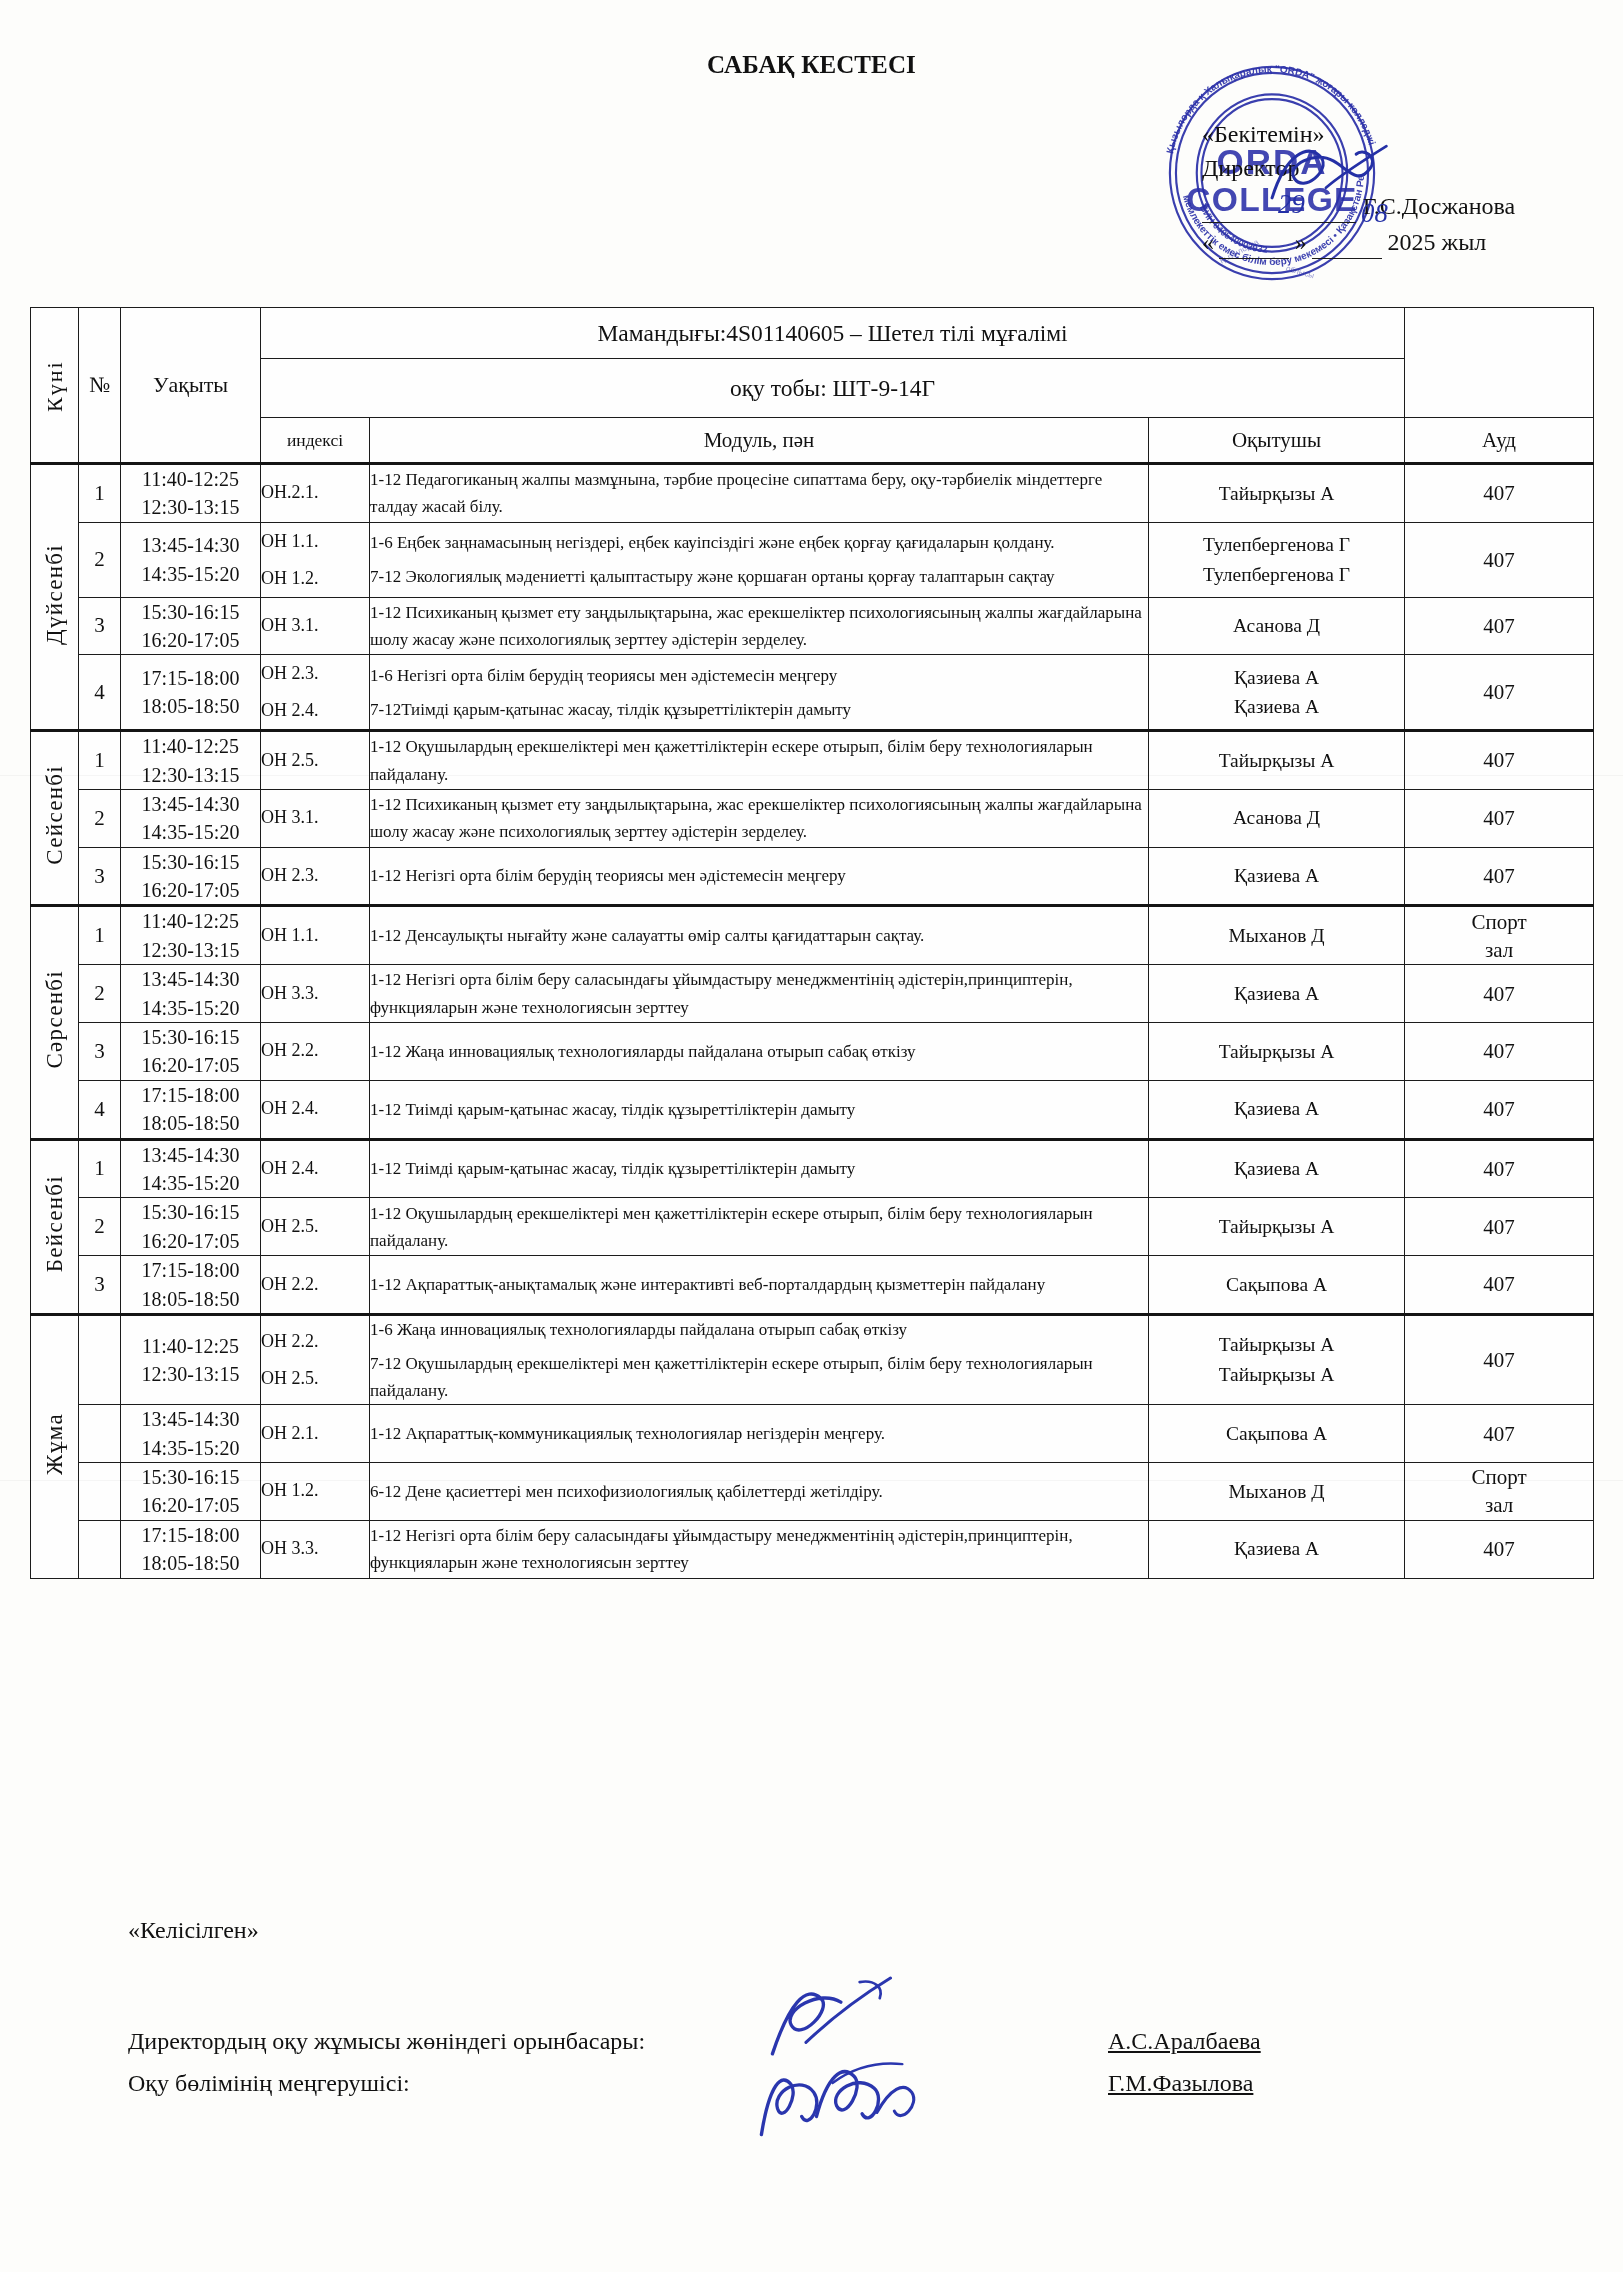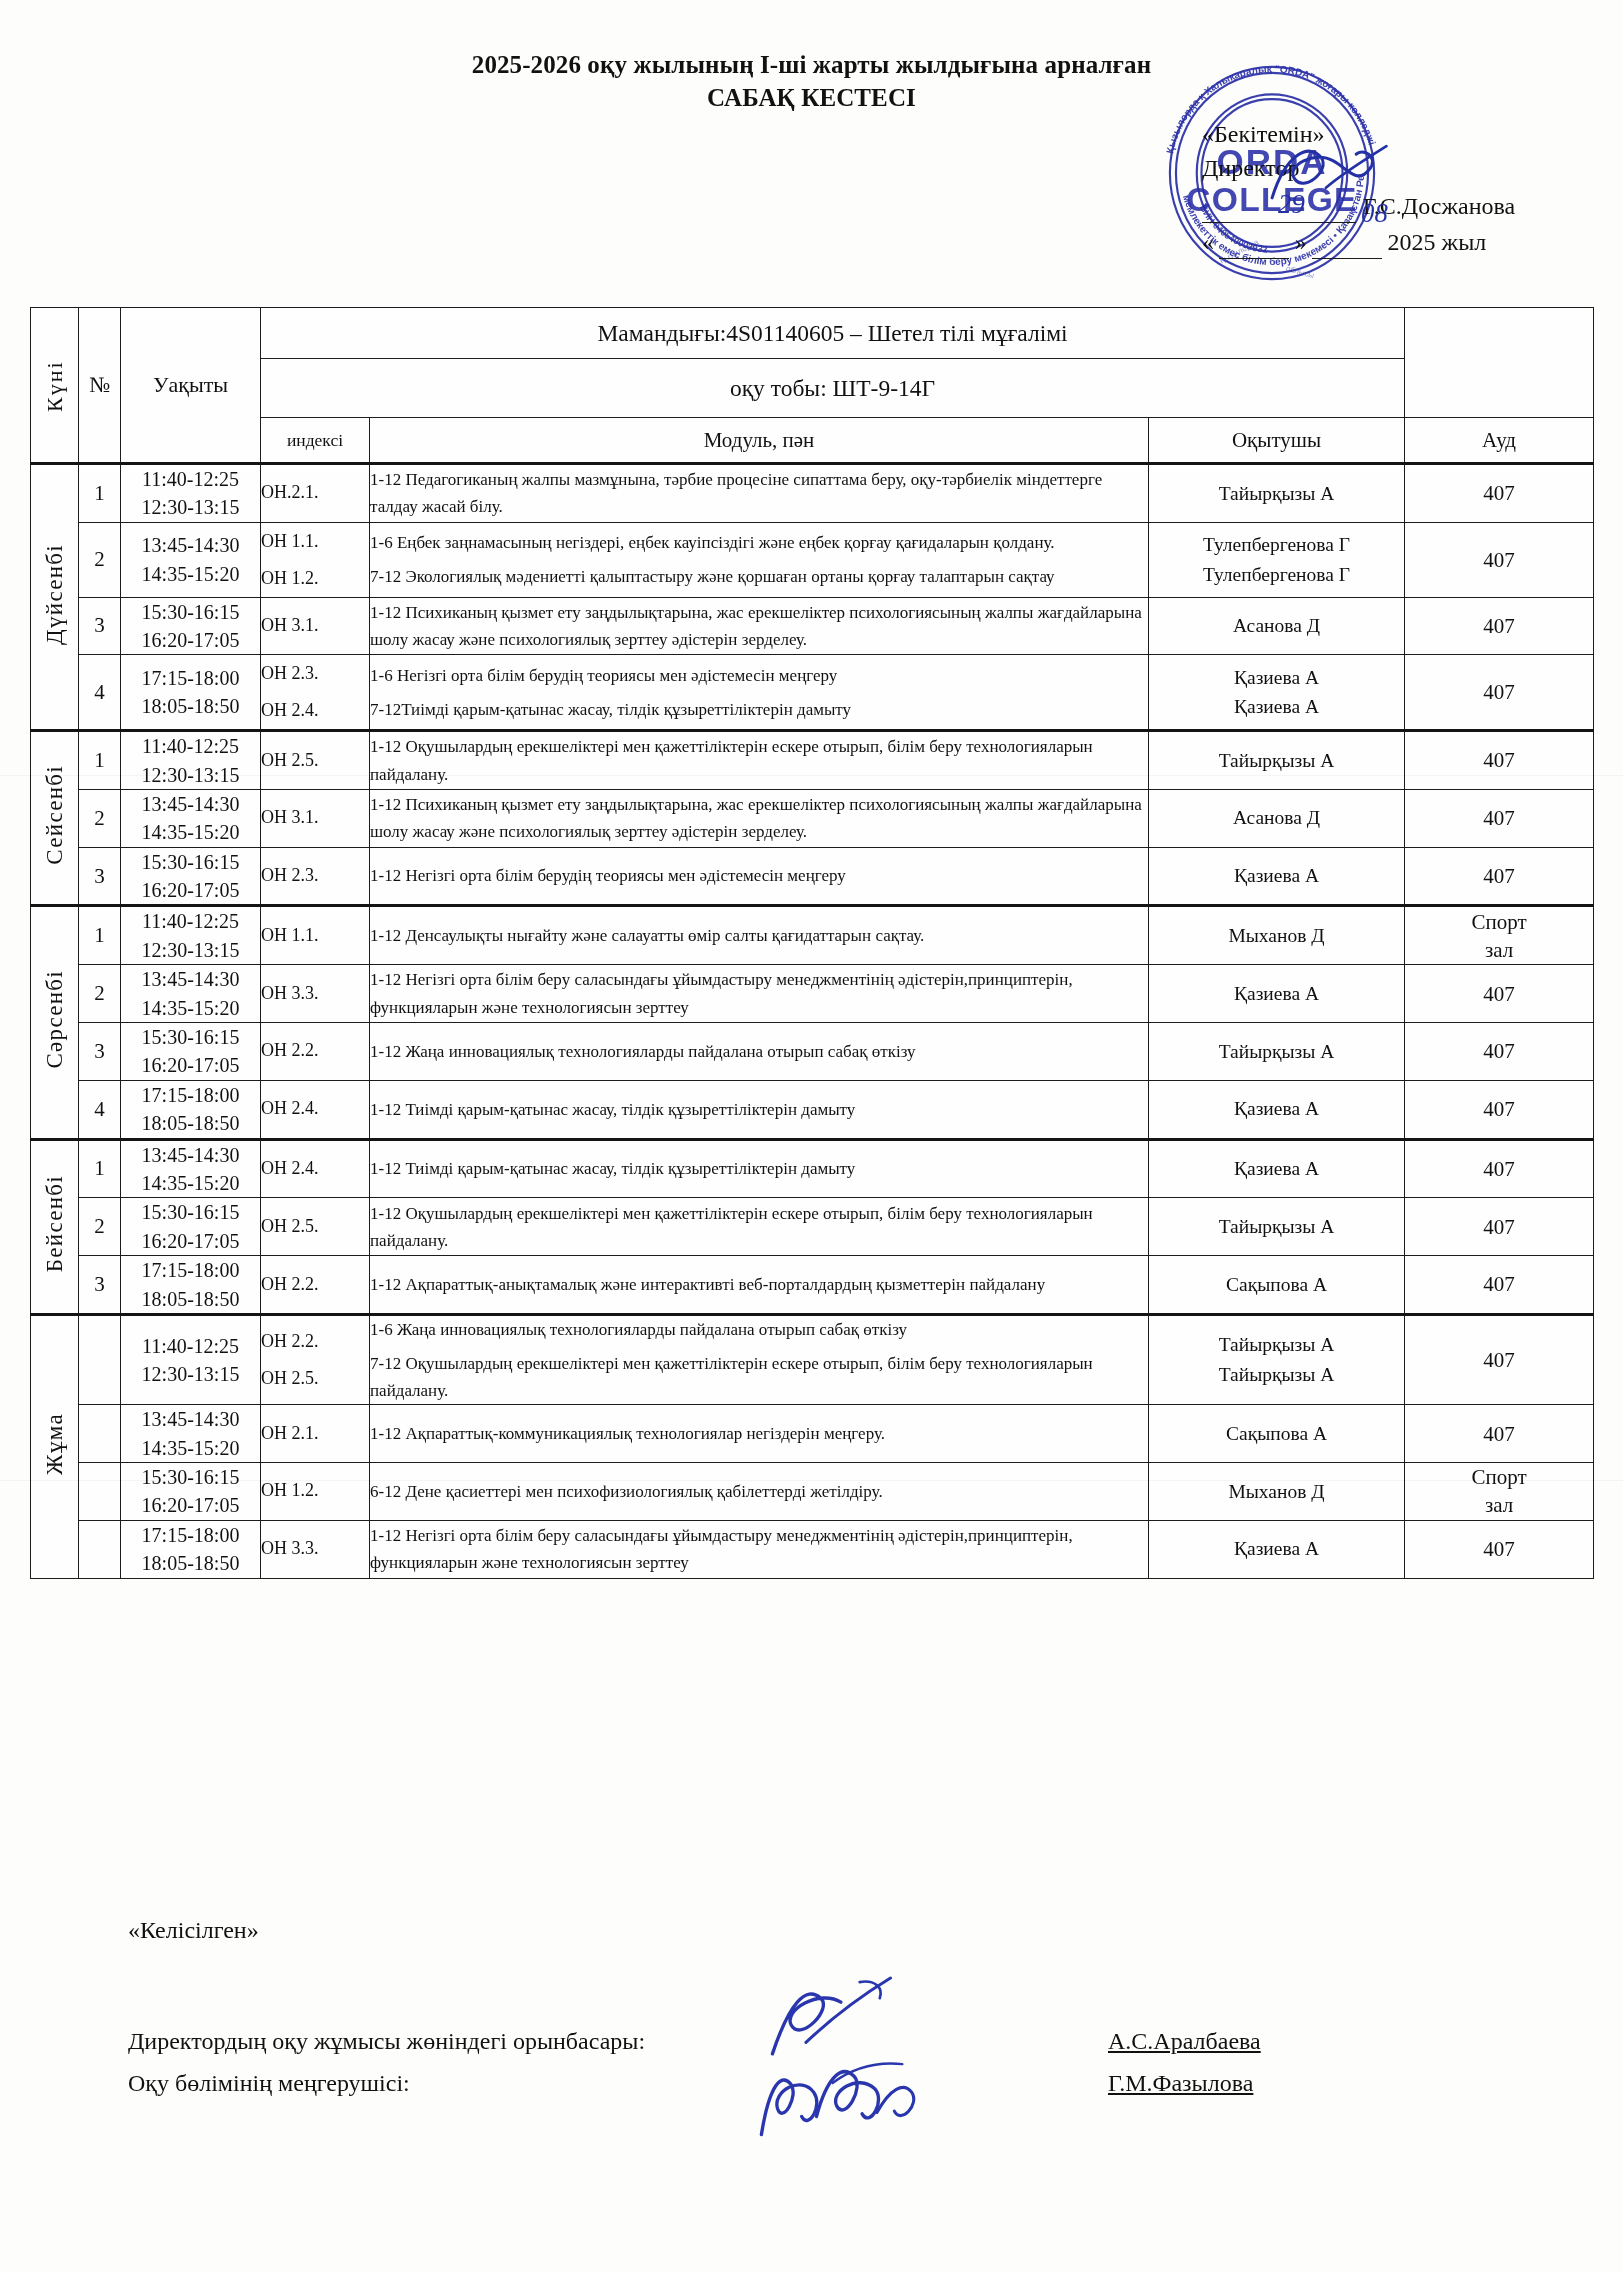--- a/index.html
+++ b/index.html
@@ -148,21 +148,20 @@
 
   
   .scanline{position:absolute;left:0;width:1623px;height:1.3px;background:rgba(0,0,0,.035);}
 </style>
 </head>
 <body>
 
 <div class="page">
 
   <div class="title-block">
-    <span class="title-line1">2025-2026 оқу жылының І-ші  жарты жылдығына арналған</span>
     <span class="title-line2">САБАҚ КЕСТЕСІ</span>
   </div>
 
   <div class="stamp">
     <svg viewBox="0 0 390 390" xmlns="http://www.w3.org/2000/svg">
       <defs>
         <path id="arcTop" d="M 45,195 A 150,150 0 0 1 345,195"></path>
         <path id="arcBottom" d="M 58,195 A 137,137 0 0 0 332,195"></path>
         <path id="arcTop2" d="M 63,195 A 132,132 0 0 1 327,195"></path>
         <path id="arcBottom2" d="M 76,195 A 119,119 0 0 0 314,195"></path>

